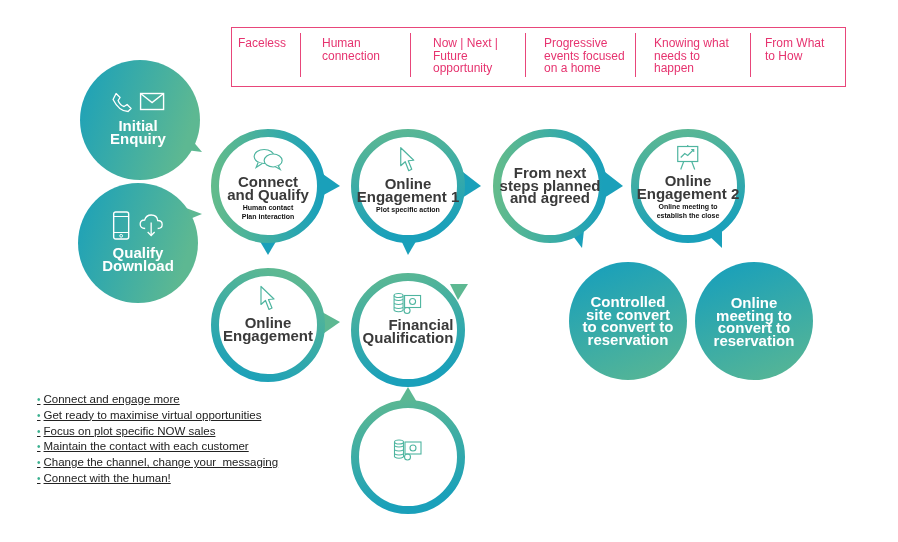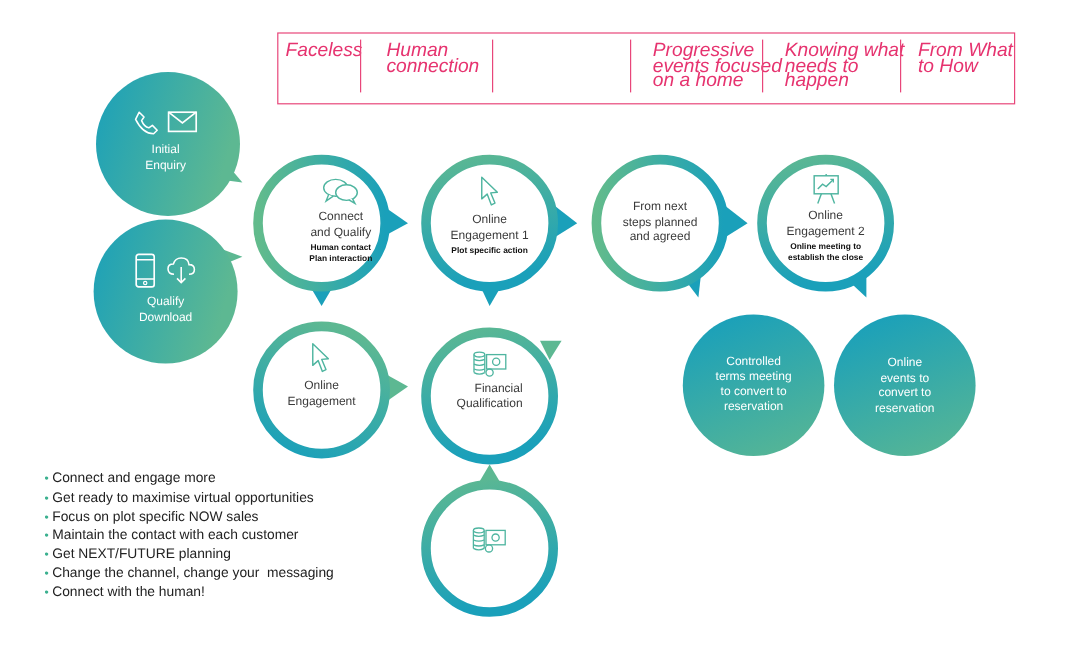--- a/index.html
+++ b/index.html
@@ -3,52 +3,57 @@
 <meta charset="utf-8">
 <style>
   html, body { margin: 0; padding: 0; background: #ffffff; }
   body { width: 898px; height: 542px; position: relative; overflow: hidden;
          font-family: "Liberation Sans", "DejaVu Sans", sans-serif; }
   #stage { position: absolute; left: 0; top: 0; width: 898px; height: 542px; }
 
   
   .header-box { position: absolute; left: 231px; top: 27px; width: 615px; height: 60px;
                 border: 1.5px solid #e8467a; box-sizing: border-box; }
-  .header-col { position: absolute; top: 9px; font-size: 16px; line-height: 12.5px;
-                color: #e6336f; font-style: italic; }
+  .header-col { position: absolute; top: 9px; font-size: 12px; line-height: 12.5px;
+                color: #e6336f; }
   .header-div { position: absolute; top: 5px; width: 1px; height: 44px; background: #e8467a; }
 
   
   svg.diagram { position: absolute; left: 0; top: 0; }
   .node-text { position: absolute; text-align: center; transform: translate(-50%, -50%); }
-  .node-title { font-size: 10px; line-height: 12.5px; color: #3a3a3a; }
+  .node-title { font-size: 15px; line-height: 12.5px; color: #3a3a3a; font-weight: bold; }
   .node-title.white { color: #ffffff; }
   .node-sub { font-size: 7px; line-height: 8.5px; font-weight: bold; color: #111; margin-top: 3px; }
   .node-icon { display: block; margin: 0 auto 4px auto; }
 
   
   .bullets { position: absolute; left: 37px; top: 392px; margin: 0; padding: 0; list-style: none; }
-  .bullets li { font-size: 11.5px; line-height: 15.8px; color: #222; white-space: nowrap; }
+  .bullets li { font-size: 11.5px; line-height: 15.8px; color: #222; white-space: nowrap; text-decoration: underline; }
   .bullets .dot { color: #3bb08f; margin-right: 3px; font-size: 10px; }
 </style>
 </head>
 <body>
 
 <div id="stage">
 
   <div class="header-box">
     <div class="header-col" style="left:6px;">
       <div>Faceless</div>
     </div>
     <div class="header-div" style="left:68px;"></div>
     <div class="header-col" style="left:90px;">
       <div>Human</div>
       <div>connection</div>
     </div>
     <div class="header-div" style="left:178px;"></div>
+    <div class="header-col" style="left:201px;">
+      <div>Now | Next |</div>
+      <div>Future</div>
+      <div>opportunity</div>
+    </div>
     <div class="header-div" style="left:293px;"></div>
     <div class="header-col" style="left:312px;">
       <div>Progressive</div>
       <div>events focused</div>
       <div>on a home</div>
     </div>
     <div class="header-div" style="left:403px;"></div>
     <div class="header-col" style="left:422px;">
       <div>Knowing what</div>
       <div>needs to</div>
@@ -167,21 +172,21 @@
         <line x1="13" y1="9" x2="13" y2="22" stroke="#fff" stroke-width="1.3"></line>
         <path d="M9.5 18.5 L13 22 L16.5 18.5" fill="none" stroke="#fff" stroke-width="1.3"></path>
       </svg>
     </div>
     <div class="node-title white">
       <div>Qualify</div>
       <div>Download</div>
     </div>
   </div>
 
-  <div class="node-text" style="left:268px; top:184px;margin-left:16px;">
+  <div class="node-text" style="left:268px; top:184px;">
     <svg class="node-icon" width="32" height="24" viewBox="0 0 32 24">
       <ellipse cx="12" cy="9" rx="10" ry="7" fill="none" stroke="#4fb5a0" stroke-width="1.2"></ellipse>
       <path d="M6 15 L4 20 L10 16" fill="#fff" stroke="#4fb5a0" stroke-width="1.2"></path>
       <ellipse cx="21" cy="13" rx="9" ry="6.5" fill="#fff" stroke="#4fb5a0" stroke-width="1.2"></ellipse>
       <path d="M26 18 L28 22 L23 19" fill="#fff" stroke="#4fb5a0" stroke-width="1.2"></path>
     </svg>
     <div class="node-title">
       <div>Connect</div>
       <div>and Qualify</div>
     </div>
@@ -263,37 +268,36 @@
       <path d="M1.5 7 Q6 9 10.5 7 M1.5 11 Q6 13 10.5 11 M1.5 15 Q6 17 10.5 15 M1.5 18 Q6 20.5 10.5 18" fill="none" stroke="#4fb5a0" stroke-width="1.1"></path>
       <rect x="12" y="3" width="16" height="12" fill="none" stroke="#4fb5a0" stroke-width="1.1"></rect>
       <circle cx="20" cy="9" r="3" fill="none" stroke="#4fb5a0" stroke-width="1.1"></circle>
       <circle cx="14.5" cy="18" r="3" fill="none" stroke="#4fb5a0" stroke-width="1.1"></circle>
     </svg>
   </div>
 
   <div class="node-text" style="left:628px; top:321px;">
     <div class="node-title white">
       <div>Controlled</div>
-      <div>terms meeting</div>
+      <div>site convert</div>
       <div>to convert to</div>
       <div>reservation</div>
     </div>
   </div>
 
   <div class="node-text" style="left:754px; top:322px;">
     <div class="node-title white">
       <div>Online</div>
-      <div>events to</div>
+      <div>meeting to</div>
       <div>convert to</div>
       <div>reservation</div>
     </div>
   </div>
 
   <ul class="bullets">
     <li><span class="dot">•</span><span>Connect and engage more</span></li>
     <li><span class="dot">•</span><span>Get ready to maximise virtual opportunities</span></li>
     <li><span class="dot">•</span><span>Focus on plot specific NOW sales</span></li>
     <li><span class="dot">•</span><span>Maintain the contact with each customer</span></li>
-    <li><span class="dot">•</span><span>Get NEXT/FUTURE planning</span></li>
     <li><span class="dot">•</span><span style="white-space:pre;">Change the channel, change your  messaging</span></li>
     <li><span class="dot">•</span><span>Connect with the human!</span></li>
   </ul>
 </div>
 
 </body></html>

